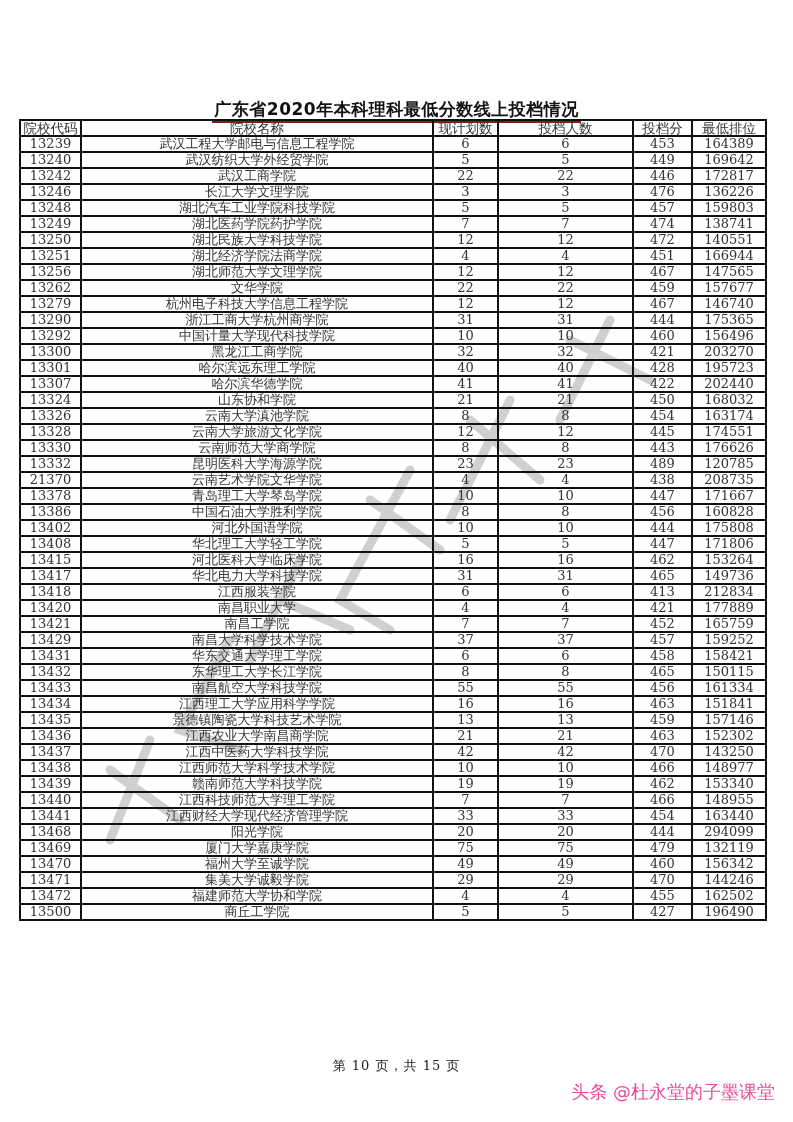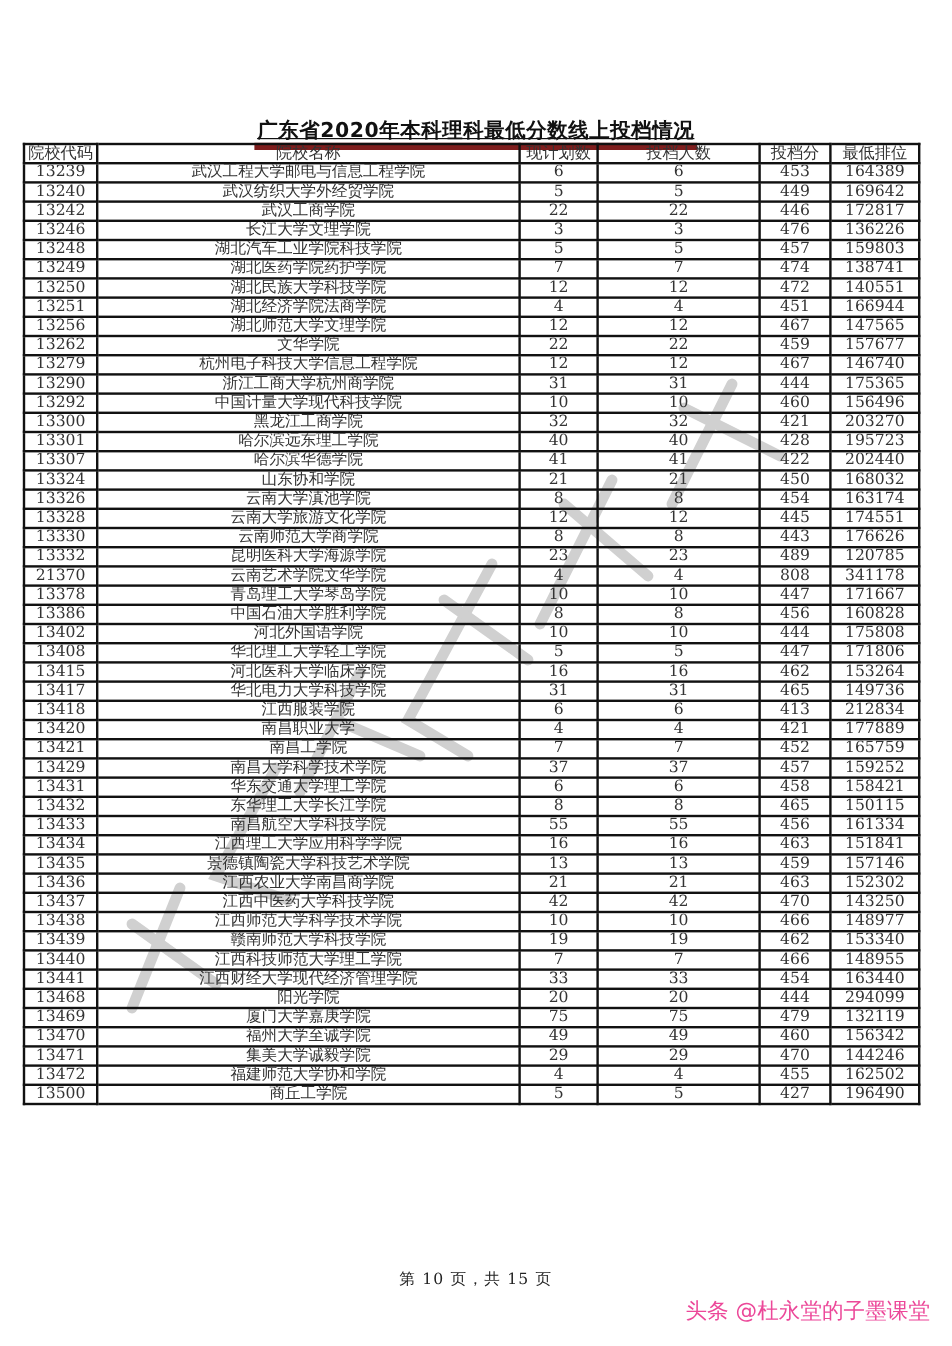--- a/index.html
+++ b/index.html
@@ -1,18 +1,18 @@
 <!DOCTYPE html>
 <html><head>
 <meta charset="utf-8">
 <style>
   html, body { margin:0; padding:0; background:#ffffff; }
   body { width:793px; height:1122px; position:relative; overflow:hidden; font-family:"DejaVu Serif","Liberation Serif",serif; color:#222; }
   .title { position:absolute; left:0; width:793px; top:99px; text-align:center; font-family:"DejaVu Sans","Liberation Sans",sans-serif; font-weight:bold; font-size:17px; letter-spacing:0.5px; color:#111; line-height:20px; }
-  .title span { border-bottom:6px solid #7f1d1d; padding:0 2px;text-decoration:underline; }
+  .title span { border-bottom:4px solid #7f1d1d; padding:0 2px; }
   table.grid { position:absolute; left:19px; top:119px; border-collapse:collapse; table-layout:fixed; width:746px;border-radius:13px; }
   table.grid th, table.grid td { border:2px solid #111; padding:0; height:14px; line-height:14px; font-size:13px; text-align:center; white-space:nowrap; overflow:hidden; font-weight:normal; color:#333; }
   table.grid th { font-size:13.5px; color:#333; }
   col.c1 { width:61px; } col.c2 { width:352px; } col.c3 { width:65px; } col.c4 { width:135px; } col.c5 { width:59px; } col.c6 { width:74px; }
   .watermark { position:absolute; left:90px; top:300px; width:620px; height:620px; pointer-events:none; }
   .footer { position:absolute; top:1057px; left:0; width:793px; text-align:center; font-size:13px; color:#222; letter-spacing:1px; }
   .brand { position:absolute; top:1080px; right:18px; font-family:"DejaVu Sans","Liberation Sans",sans-serif; font-size:18px; color:#ec4899; }
 </style>
 </head>
 <body>
@@ -221,22 +221,22 @@
         <td>23</td>
         <td>23</td>
         <td>489</td>
         <td>120785</td>
       </tr>
       <tr>
         <td>21370</td>
         <td>云南艺术学院文华学院</td>
         <td>4</td>
         <td>4</td>
-        <td>808</td>
-        <td>341178</td>
+        <td>438</td>
+        <td>208735</td>
       </tr>
       <tr>
         <td>13378</td>
         <td>青岛理工大学琴岛学院</td>
         <td>10</td>
         <td>10</td>
         <td>447</td>
         <td>171667</td>
       </tr>
       <tr>

